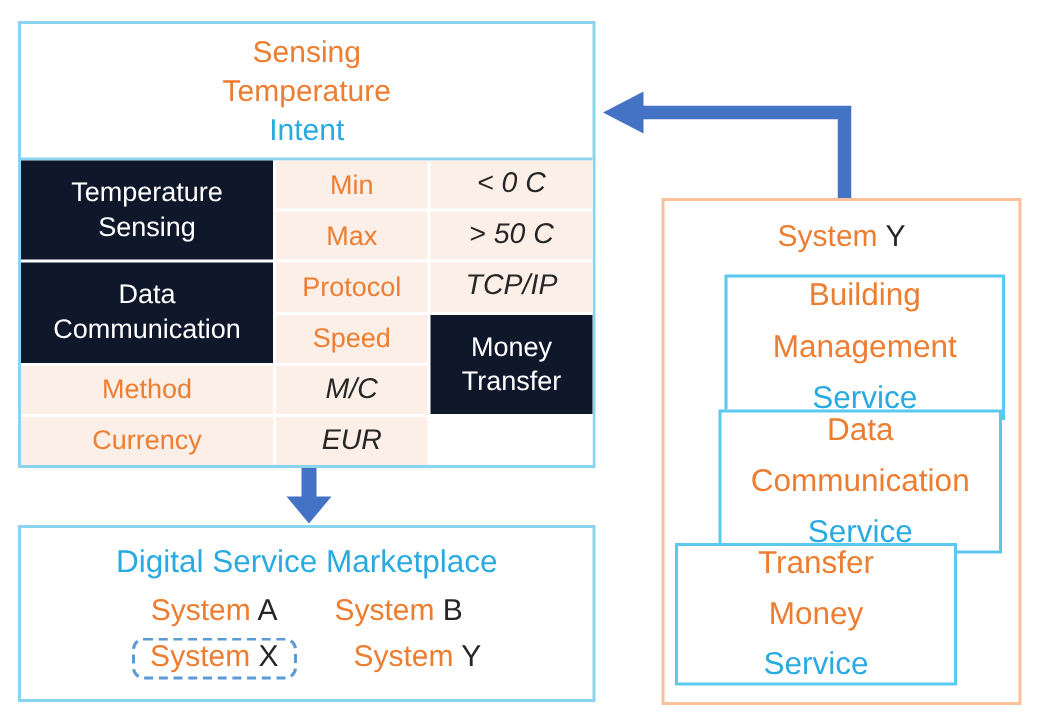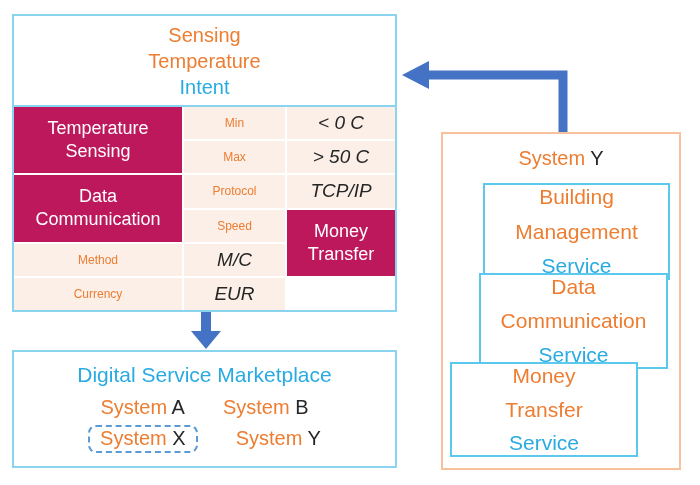--- a/index.html
+++ b/index.html
@@ -9,25 +9,25 @@
   .intent-box{position:absolute;left:12px;top:14px;width:385px;height:298px;
     border:2px solid #8BD4EF;box-sizing:border-box;background:#ffffff;
     display:flex;flex-direction:column;}
   .intent-title{height:89px;display:flex;flex-direction:column;justify-content:center;
     text-align:center;font-size:20px;line-height:26px;}
   .intent-title .t-orange{color:#ED7D31;}
   .intent-title .t-blue{color:#29ABE2;}
   .intent-table{border-top:2px solid #8BD4EF;flex:1;
     display:grid;grid-template-columns:168px 101px 108px;grid-template-rows:repeat(6,1fr);
     gap:2px;background:#ffffff;}
-  .cell-group{grid-row:span 2;background:#be185d;color:#ffffff;
+  .cell-group{grid-row:span 2;background:#0f172a;color:#ffffff;
     display:flex;align-items:center;justify-content:center;text-align:center;
     font-size:18px;line-height:23px;padding:0 8px;}
   .cell-prop{background:#FBEFE7;color:#ED7D31;display:flex;align-items:center;
-    justify-content:center;font-size:12px;}
+    justify-content:center;font-size:18px;}
   .cell-val{background:#FBEFE7;color:#262626;display:flex;align-items:center;
     justify-content:center;font-size:19px;font-style:italic;}
 
   
   .market-box{position:absolute;left:12px;top:350px;width:385px;height:118px;
     border:2px solid #8BD4EF;box-sizing:border-box;background:#ffffff;text-align:center;}
   .market-title{margin-top:11px;font-size:21px;color:#29ABE2;}
   .systems{margin-top:6px;display:flex;flex-direction:column;align-items:center;gap:2px;}
   .sys-row{display:flex;justify-content:center;align-items:center;gap:38px;height:29px;}
   .sys-item{font-size:20px;white-space:nowrap;}
@@ -107,22 +107,22 @@
       <span class="c-orange">Building</span>
       <span class="c-orange">Management</span>
       <span class="c-blue">Service</span>
     </div>
     <div class="card card-data">
       <span class="c-orange">Data</span>
       <span class="c-orange">Communication</span>
       <span class="c-blue">Service</span>
     </div>
     <div class="card card-money">
+      <span class="c-orange">Transfer</span>
       <span class="c-orange">Money</span>
-      <span class="c-orange">Transfer</span>
       <span class="c-blue">Service</span>
     </div>
   </div>
 
   <svg class="arrows" viewBox="0 0 700 485" xmlns="http://www.w3.org/2000/svg">
     <g>
       <line x1="206" y1="312" x2="206" y2="332" stroke="#4472C4" stroke-width="10"></line>
       <polygon points="206,349 191,331 221,331" fill="#4472C4"></polygon>
     </g>
     <g>

